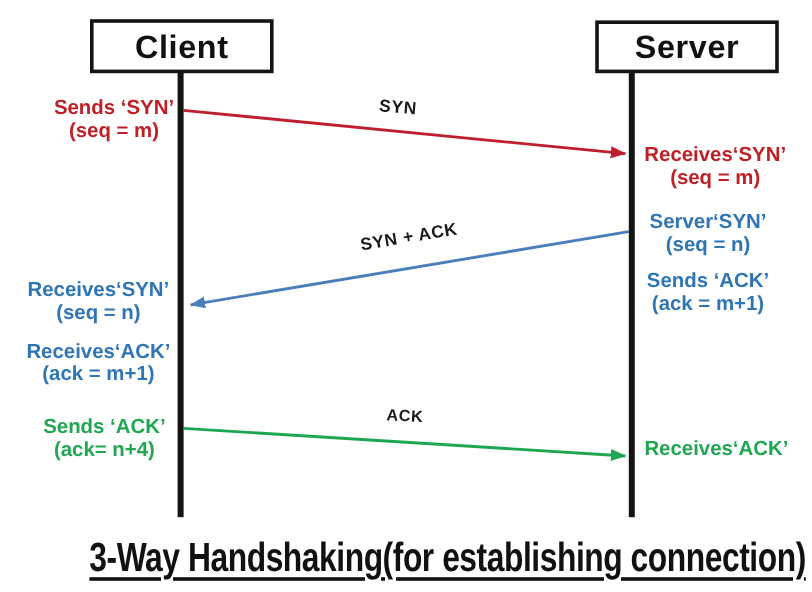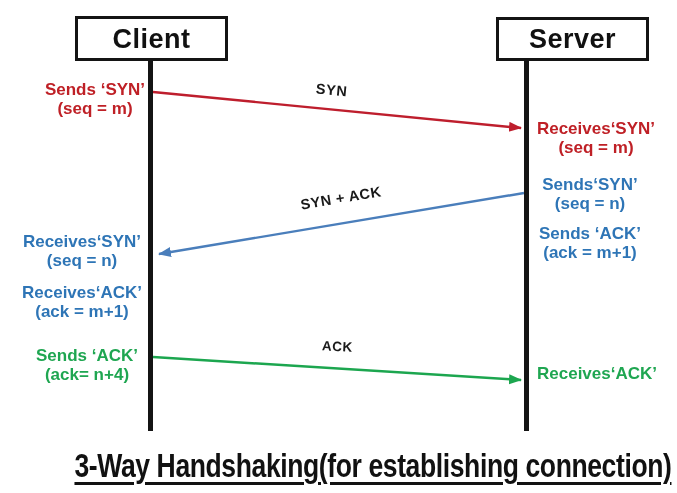--- a/index.html
+++ b/index.html
@@ -141,21 +141,21 @@
 
   <div class="note red client-sends-syn">
     <span>Sends ‘SYN’</span>
     <span>(seq = m)</span>
   </div>
   <div class="note red server-receives-syn">
     <span>Receives‘SYN’</span>
     <span>(seq = m)</span>
   </div>
   <div class="note blue server-sends-syn">
-    <span>Sends‘SYN’</span>
+    <span>Server‘SYN’</span>
     <span>(seq = n)</span>
   </div>
   <div class="note blue server-sends-ack">
     <span>Sends ‘ACK’</span>
     <span>(ack = m+1)</span>
   </div>
   <div class="note blue client-receives-syn">
     <span>Receives‘SYN’</span>
     <span>(seq = n)</span>
   </div>

